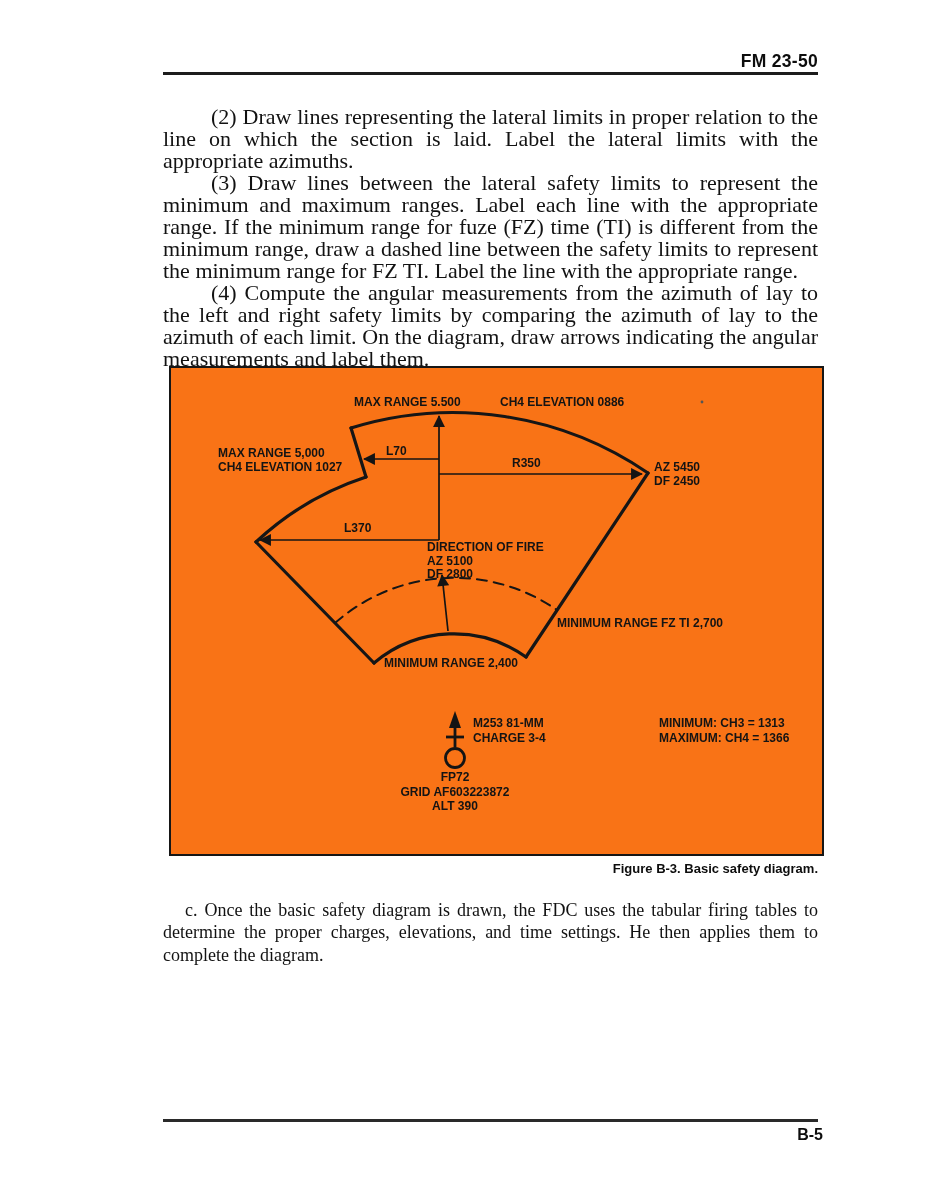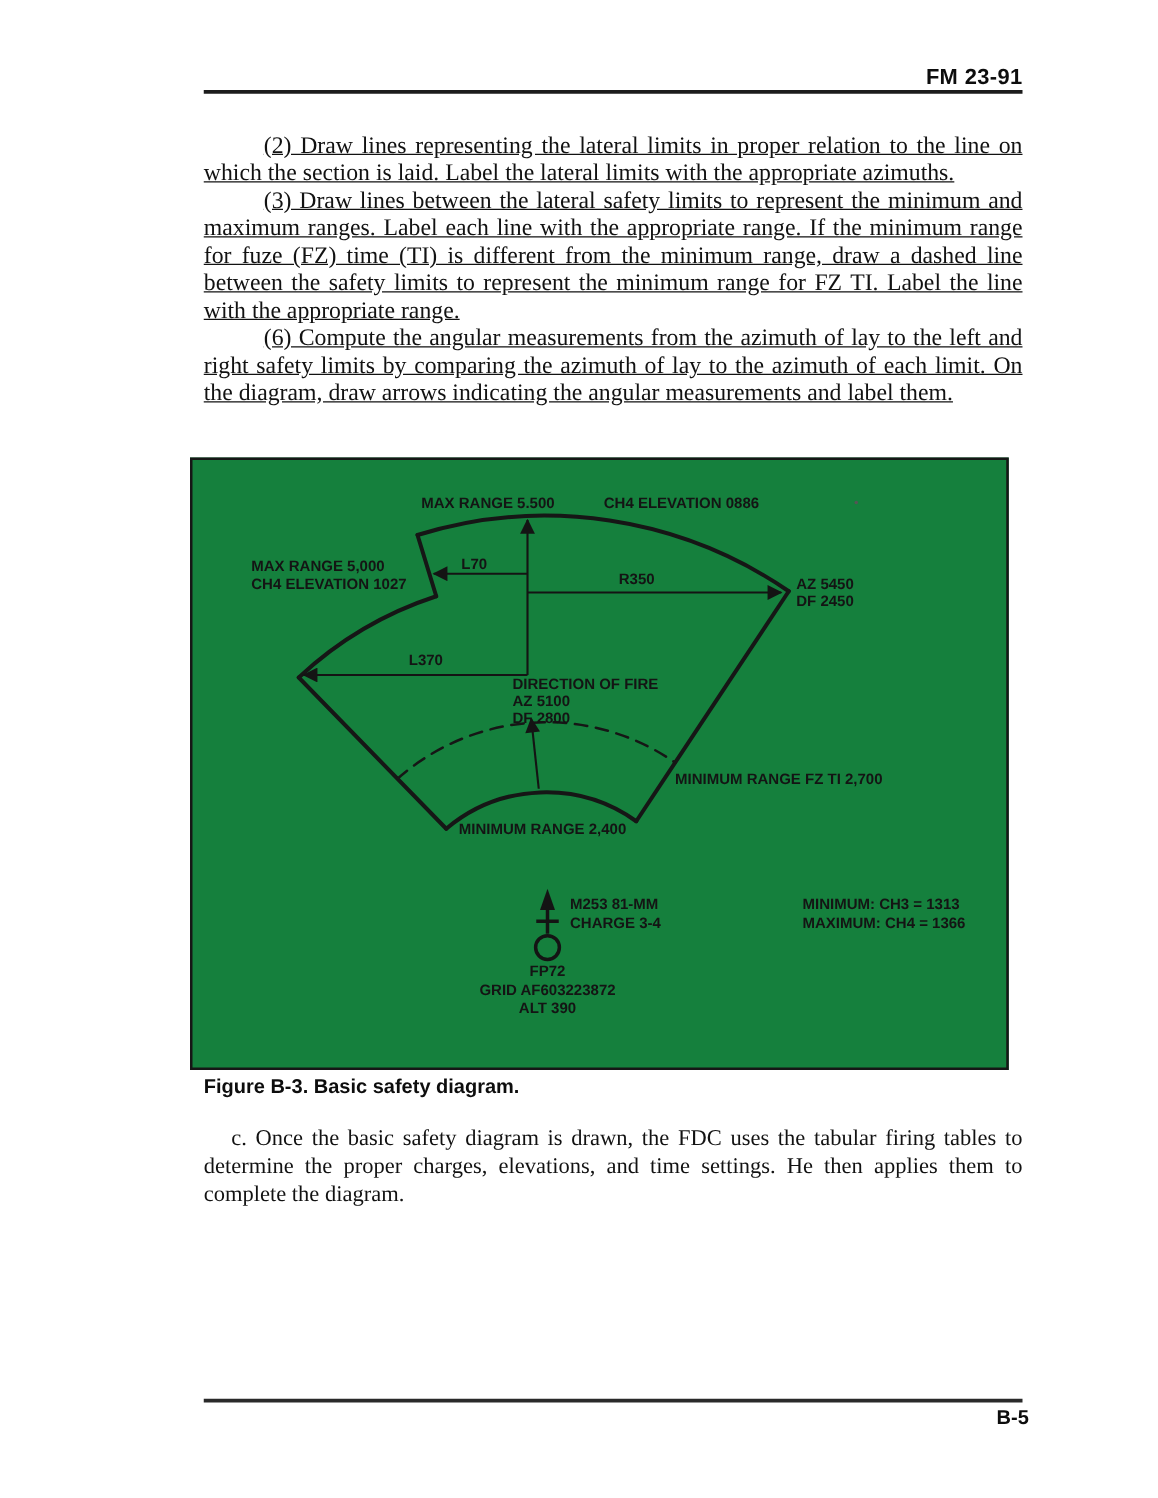--- a/index.html
+++ b/index.html
@@ -26,43 +26,42 @@
   .header-rule {
     position: absolute;
     left: 163px; top: 72px; width: 655px; height: 2.5px;
     background: #1c1c1c;
   }
 
   .body-text {
     position: absolute;
     left: 163px; top: 106px; width: 655px;
     font-family: "Liberation Serif", serif;
-    font-size: 19px;
+    font-size: 22px;
     line-height: 22px;
     text-align: justify;
     color: #121212;
-    text-decoration: underline;
   }
   .body-text p { text-indent: 48px; }
 
   .figure-box {
     position: absolute;
-    left: 152px; top: 366px; width: 655px; height: 490px;
+    left: 169px; top: 366px; width: 655px; height: 490px;
     border: 2px solid #161616;
-    background: #15803d;
+    background: #f97316;
   }
   .figure-box svg { display: block; }
 
   .fig-caption {
     position: absolute;
     left: 163px; top: 861px; width: 655px;
-    text-align: left;
+    text-align: right;
     font-family: "Liberation Sans", sans-serif;
     font-weight: bold;
-    font-size: 16px;
+    font-size: 13px;
     color: #0d0d0d;
   }
 
   .para-c {
     position: absolute;
     left: 163px; top: 899px; width: 655px;
     font-family: "Liberation Serif", serif;
     font-size: 18px;
     line-height: 22.4px;
     text-align: justify;
@@ -90,27 +89,27 @@
     font-weight: bold;
     font-size: 12px;
     fill: #141414;
   }
 </style>
 </head>
 <body>
 
 <div class="page">
 
-  <div class="header-docnum">FM 23-91</div>
+  <div class="header-docnum">FM 23-50</div>
   <div class="header-rule"></div>
 
   <div class="body-text">
     <p>(2)  Draw lines representing the lateral limits in proper relation to the line on which the section is laid.  Label the lateral limits with the appropriate azimuths.</p>
     <p>(3)  Draw lines between the lateral safety limits to represent the minimum and maximum ranges.  Label each line with the appropriate range.  If the minimum range for fuze (FZ) time (TI) is different from the minimum range, draw a dashed line between the safety limits to represent the minimum range for FZ TI.  Label the line with the appropriate range.</p>
-    <p>(6)  Compute the angular measurements from the azimuth of lay to the left and right safety limits by comparing the azimuth of lay to the azimuth of each limit.  On the diagram, draw arrows indicating the angular measurements and label them.</p>
+    <p>(4)  Compute the angular measurements from the azimuth of lay to the left and right safety limits by comparing the azimuth of lay to the azimuth of each limit.  On the diagram, draw arrows indicating the angular measurements and label them.</p>
   </div>
 
   <div class="figure-box">
     <svg width="651" height="486" viewBox="165 368 651 486" xmlns="http://www.w3.org/2000/svg">
       <defs>
         <marker id="arrow" viewBox="0 0 10 10" refX="9.2" refY="5" markerWidth="8.5" markerHeight="7" orient="auto-start-reverse">
           <path d="M0 0 L10 5 L0 10 z" fill="#141414"></path>
         </marker>
       </defs>
 

